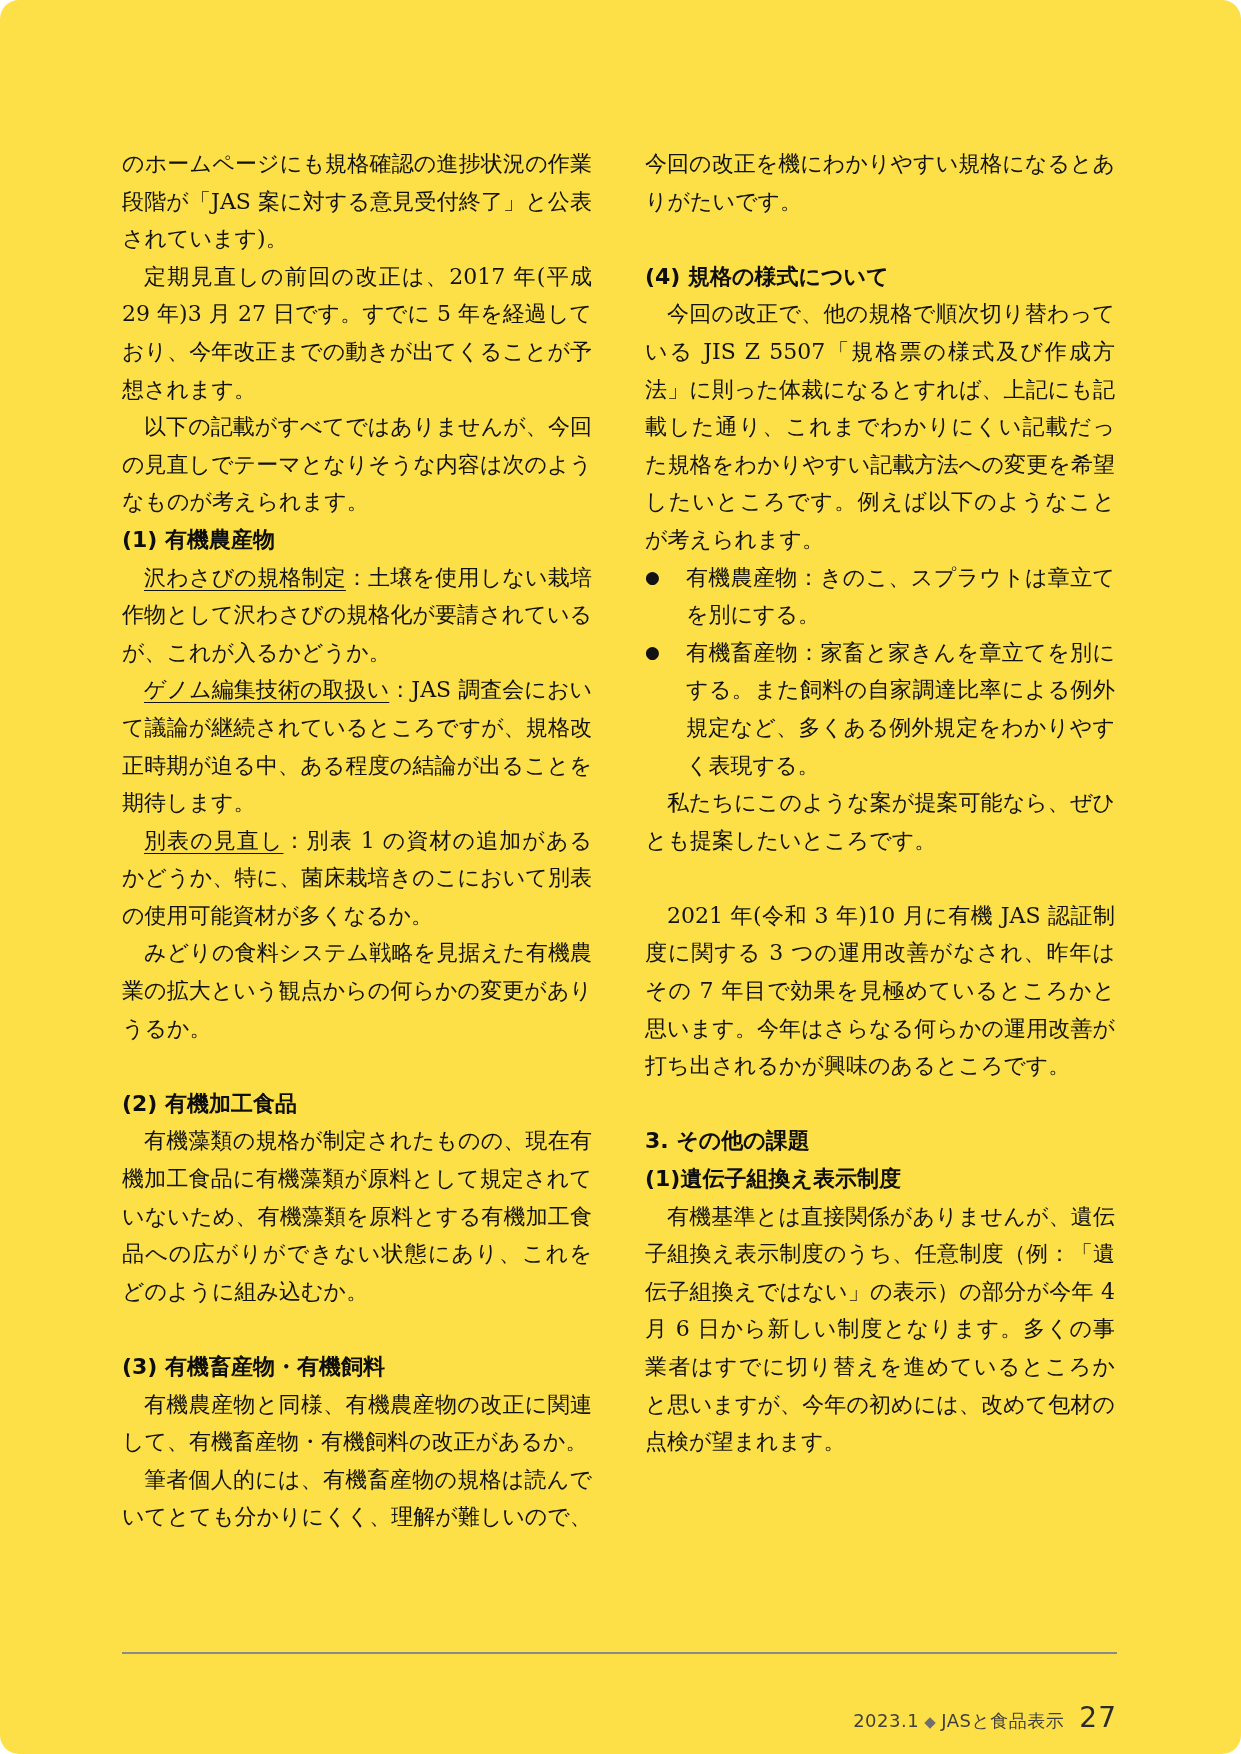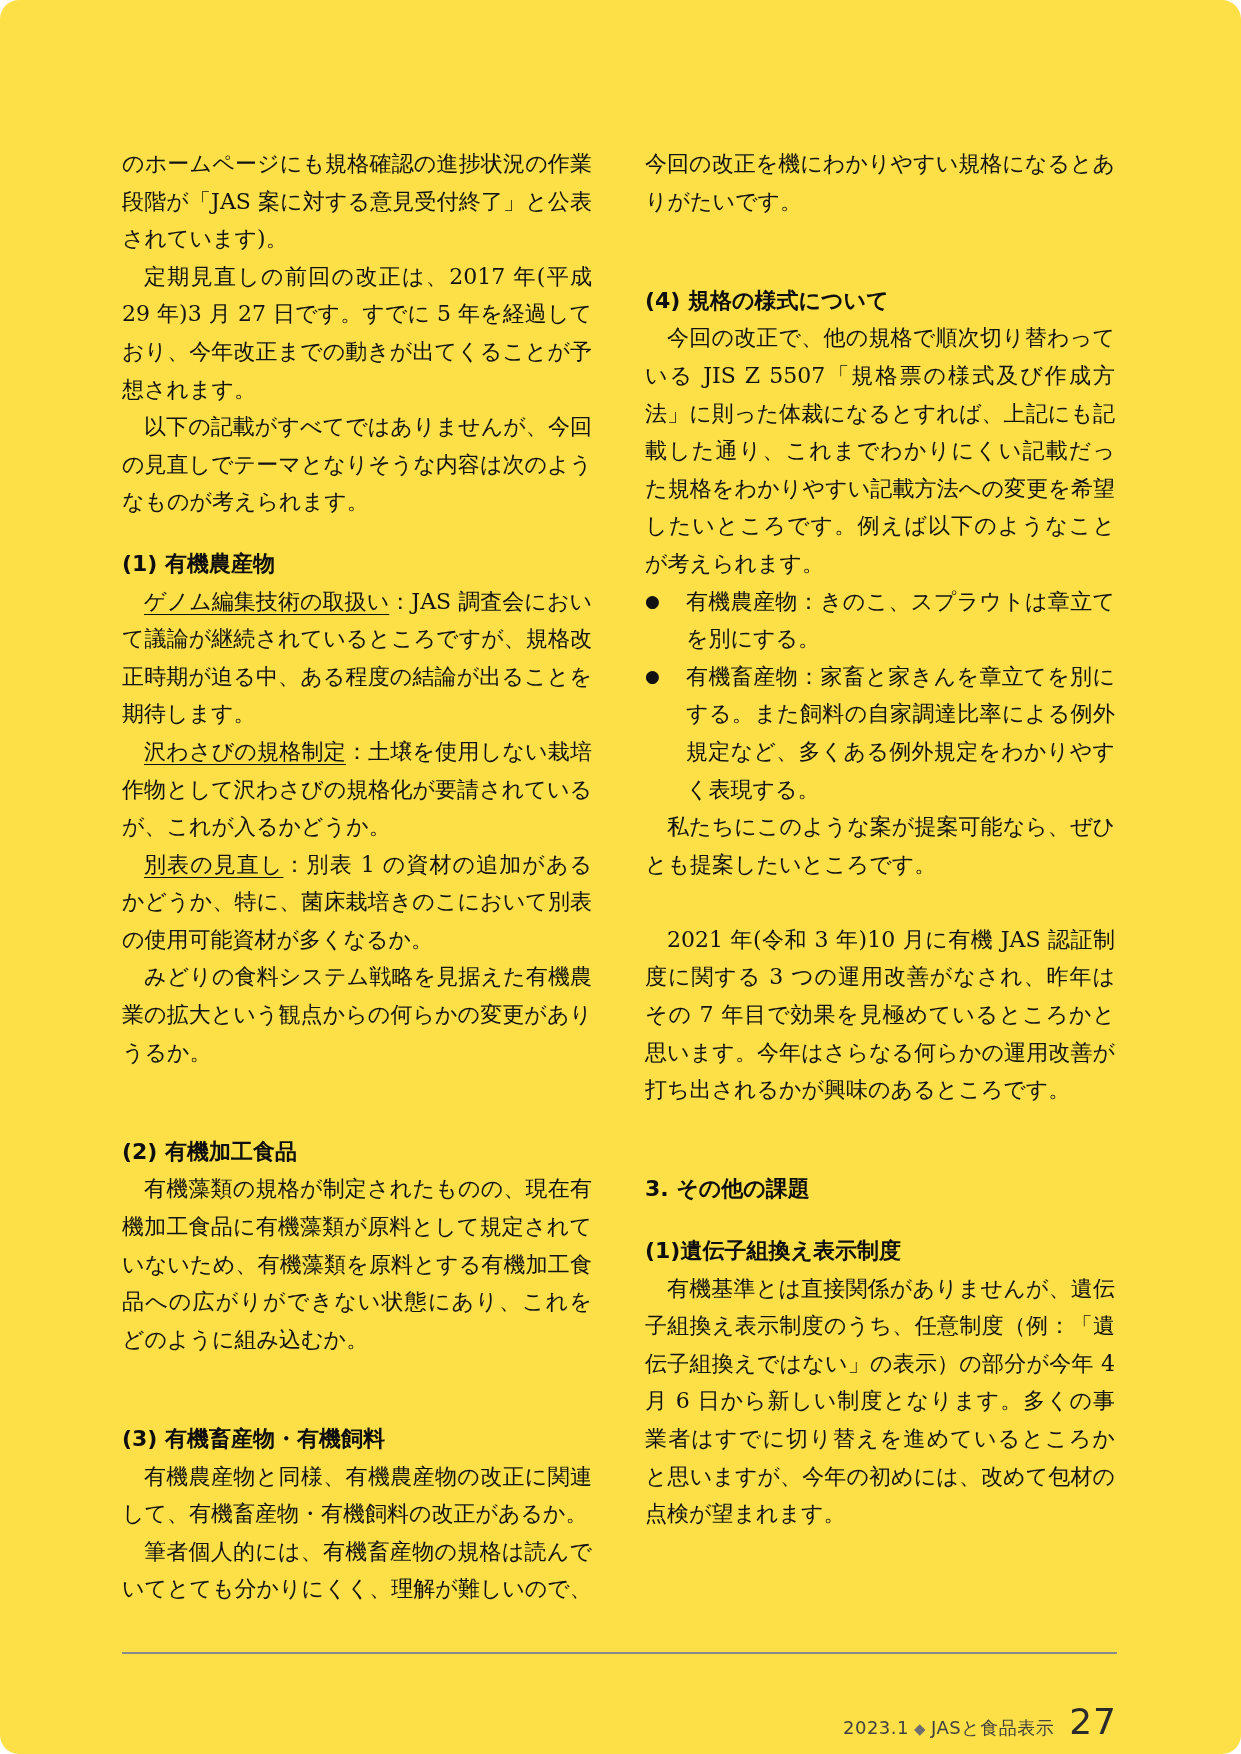--- a/index.html
+++ b/index.html
@@ -16,54 +16,54 @@
   }
   .col{
     width:470px;flex:none;
     font-size:22px;line-height:37.6px;color:#121212;
     text-align:justify;text-justify:inter-ideograph;
   }
   .col p.para{margin:0;}
   .col p.ind{text-indent:22px;}
   .heading{
     font-family:"DejaVu Sans","Liberation Sans",sans-serif;
-    font-weight:bold;color:#0e0e0e;margin-top:24px;
+    font-weight:bold;color:#0e0e0e;
   }
   .gap{height:37.6px;}
   .ulead{text-decoration:underline;text-underline-offset:5px;text-decoration-thickness:1px;}
   .bullet{display:flex;}
   .bullet .mark{flex:none;width:41px;font-size:17px;}
   .bullet .btext{flex:1;text-align:justify;text-justify:inter-ideograph;}
 
   .footer-rule{
     position:absolute;left:122px;top:1652px;width:995px;height:2px;
     background:#8a8a8a;
   }
   .footer{
     position:absolute;top:1682px;right:124px;
     display:flex;align-items:baseline;
     font-family:"DejaVu Sans","Liberation Sans",sans-serif;
     font-size:18px;color:#3f3f3f;letter-spacing:0.5px;margin-top:19px;
   }
   .footer .diamond{color:#6f6f6f;font-size:15px;margin:0 5px;}
-  .footer .pagenum{font-size:36px;color:#2b2b2b;margin-left:15px;letter-spacing:1px;}
+  .footer .pagenum{font-size:28px;color:#2b2b2b;margin-left:15px;letter-spacing:1px;}
 </style>
 </head>
 <body>
 
 <div class="page">
 
   <div class="content">
     <div class="col" id="col-left">
         <p class="para">のホームページにも規格確認の進捗状況の作業段階が「JAS 案に対する意見受付終了」と公表されています)。</p>
         <p class="para ind">定期見直しの前回の改正は、2017 年(平成 29 年)3 月 27 日です。すでに 5 年を経過しており、今年改正までの動きが出てくることが予想されます。</p>
         <p class="para ind">以下の記載がすべてではありませんが、今回の見直しでテーマとなりそうな内容は次のようなものが考えられます。</p>
         <div class="heading">(1) 有機農産物</div>
+        <p class="para ind"><span class="ulead">沢わさびの規格制定</span>：土壌を使用しない栽培作物として沢わさびの規格化が要請されているが、これが入るかどうか。</p>
         <p class="para ind"><span class="ulead">ゲノム編集技術の取扱い</span>：JAS 調査会において議論が継続されているところですが、規格改正時期が迫る中、ある程度の結論が出ることを期待します。</p>
-        <p class="para ind"><span class="ulead">沢わさびの規格制定</span>：土壌を使用しない栽培作物として沢わさびの規格化が要請されているが、これが入るかどうか。</p>
         <p class="para ind"><span class="ulead">別表の見直し</span>：別表 1 の資材の追加があるかどうか、特に、菌床栽培きのこにおいて別表の使用可能資材が多くなるか。</p>
         <p class="para ind">みどりの食料システム戦略を見据えた有機農業の拡大という観点からの何らかの変更がありうるか。</p>
         <div class="gap"></div>
         <div class="heading">(2) 有機加工食品</div>
         <p class="para ind">有機藻類の規格が制定されたものの、現在有機加工食品に有機藻類が原料として規定されていないため、有機藻類を原料とする有機加工食品への広がりができない状態にあり、これをどのように組み込むか。</p>
         <div class="gap"></div>
         <div class="heading">(3) 有機畜産物・有機飼料</div>
         <p class="para ind">有機農産物と同様、有機農産物の改正に関連して、有機畜産物・有機飼料の改正があるか。</p>
         <p class="para ind">筆者個人的には、有機畜産物の規格は読んでいてとても分かりにくく、理解が難しいので、</p>
       </div>

